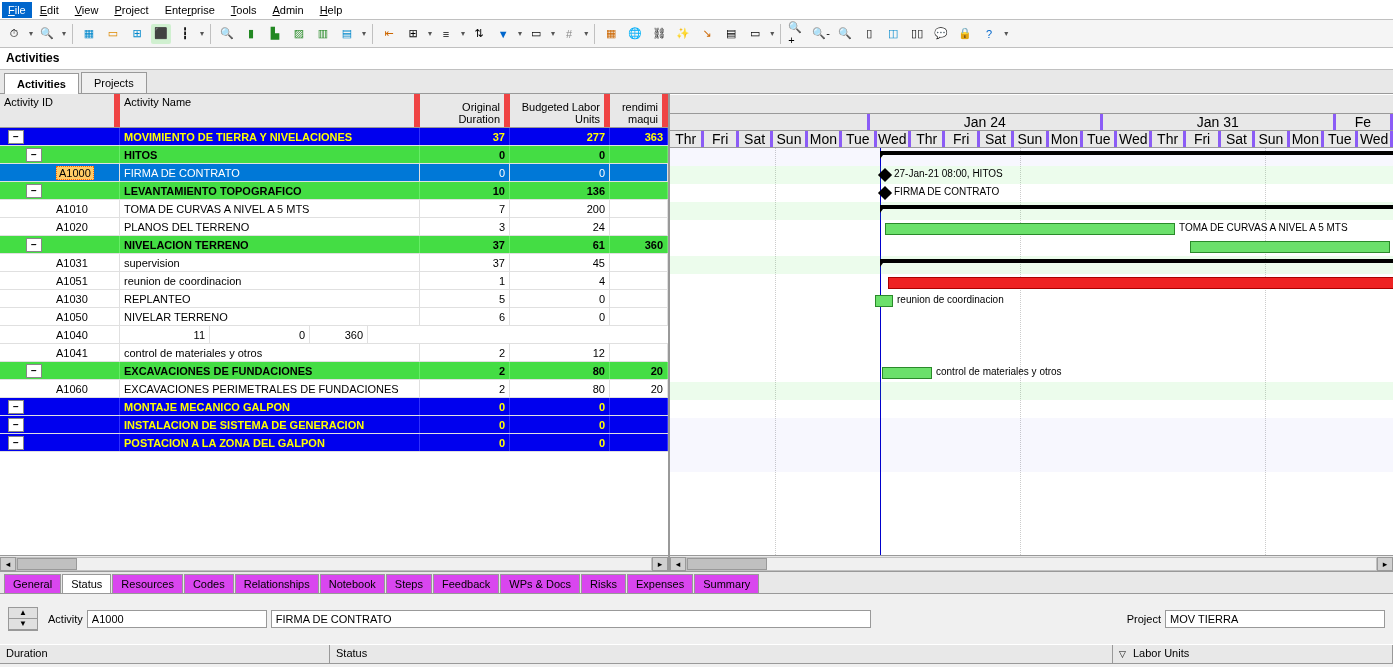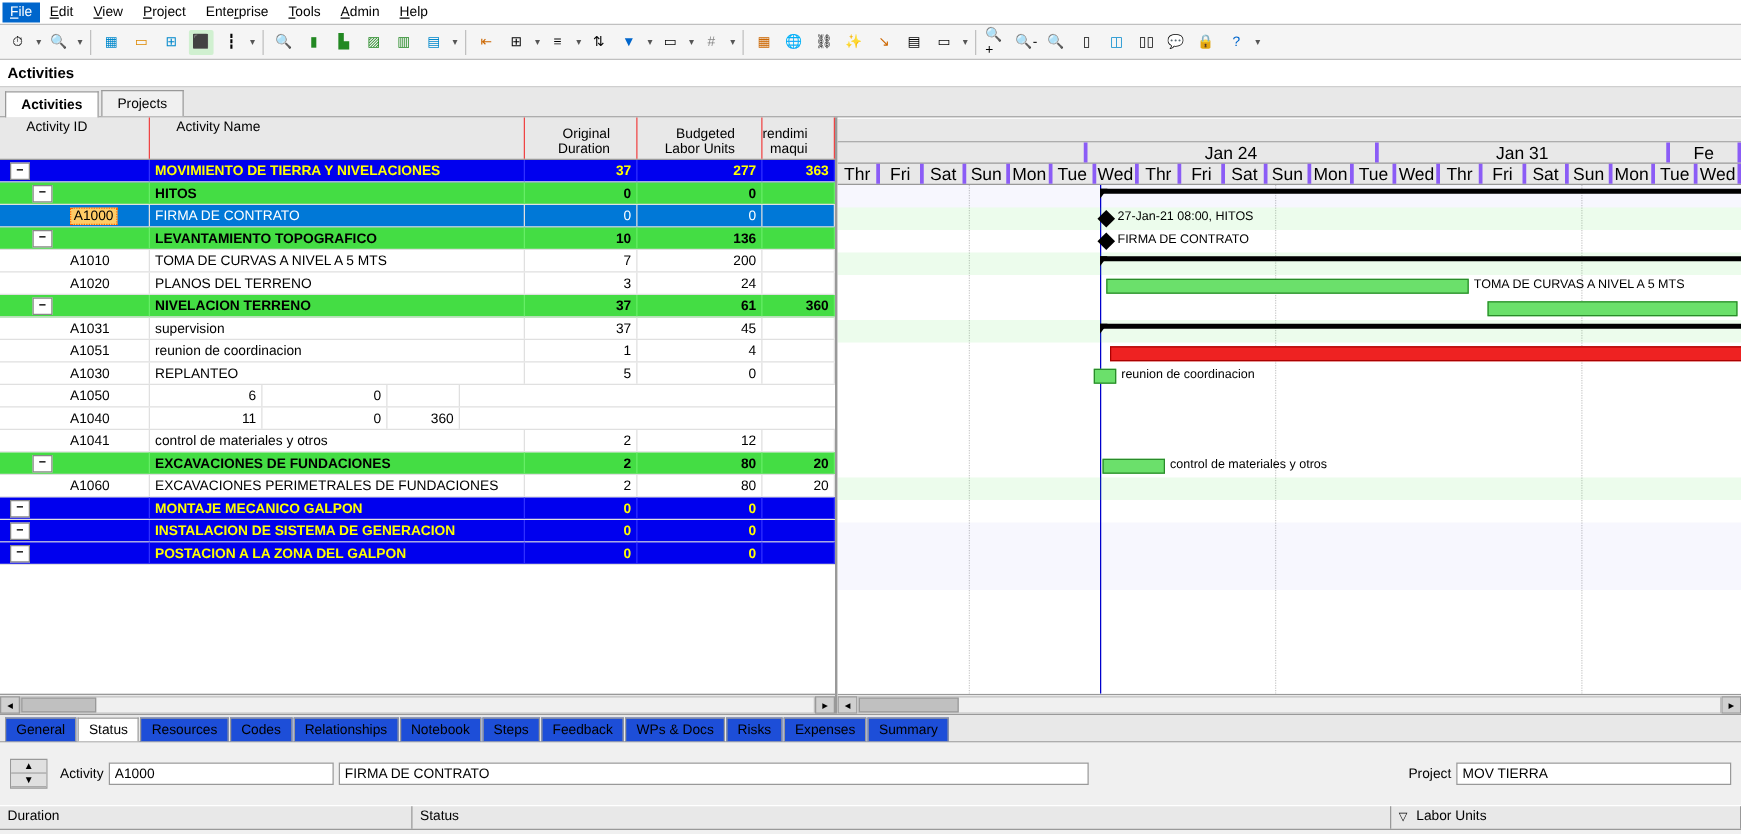--- a/index.html
+++ b/index.html
@@ -24,21 +24,21 @@
 .main-split { display: flex; height: 478px; border-bottom: 1px solid #999; }
 .left-pane { width: 670px; display: flex; flex-direction: column; border-right: 2px solid #999; }
 .right-pane { flex: 1; display: flex; flex-direction: column; overflow: hidden; }
 
 .layout-bar { height: 20px; display: flex; background: #e8e8e8; border-bottom: 1px solid #999; border-top: 1px solid #fff; }
 .layout-left { width: 330px; padding: 3px 4px; border-right: 1px solid #999; }
 .layout-right { flex: 1; padding: 3px 4px; }
 .chev { display: inline-block; font-size: 9px; margin-right: 4px; }
 
 .grid-head { height: 34px; background: #e8e8e8; border-bottom: 1px solid #999; display: flex; }
-.gh-col { border-right: 1px solid #ef4444; padding: 2px 21px; display: flex; align-items: flex-start; font-size: 11px; }
+.gh-col { border-right: 6px solid #ef4444; padding: 2px 4px; display: flex; align-items: flex-start; font-size: 11px; }
 .gh-col.right { justify-content: flex-end; text-align: right; align-items: flex-end; }
 .col-id { width: 120px; }
 .col-name { width: 300px; }
 .col-dur { width: 90px; }
 .col-lab { width: 100px; }
 .col-ren { width: 58px; }
 
 .grid-body { flex: 1; overflow: auto; background: #fff; }
 .row { height: 18px; display: flex; align-items: center; border-bottom: 1px solid #e0e0e0; }
 .row .cell { border-right: 1px solid #e0e0e0; height: 100%; display: flex; align-items: center; padding: 0 4px; font-size: 11px; }
@@ -76,21 +76,21 @@
 .gbar.sum { background: #000; height: 4px; top: 7px; }
 .gbar.sum::before, .gbar.sum::after { content:''; position:absolute; top:0; width:0; height:0; border-top:8px solid #000; }
 .gbar.sum::before { left:0; border-right:6px solid transparent; }
 .gbar.sum::after { right:0; border-left:6px solid transparent; }
 .gbar.task { background: #6be06b; border: 1px solid #2a8a2a; }
 .gbar.crit { background: #ee2222; border: 1px solid #aa0000; }
 .gmile { position: absolute; width: 10px; height: 10px; background: #000; transform: rotate(45deg); top: 4px; }
 .glabel { position: absolute; font-size: 10px; white-space: nowrap; top: 2px; }
 
 .detail-tabs { height: 22px; display: flex; align-items: flex-end; padding: 2px 4px 0; border-bottom: 1px solid #999; background: #e8e8e8; }
-.dtab { padding: 3px 8px; border: 1px solid #999; border-bottom: none; background: #1d4ed8; margin-right: 1px; font-size: 11px; cursor: pointer; }
+.dtab { padding: 3px 8px; border: 1px solid #999; border-bottom: none; background: #d946ef; margin-right: 1px; font-size: 11px; cursor: pointer; }
 .dtab.active { background: #fff; }
 
 .detail-body { height: 50px; background: #f0f0f0; padding: 4px 8px; display: flex; align-items: center; gap: 10px; }
 .spin { width: 30px; height: 24px; display: flex; flex-direction: column; border: 1px solid #999; }
 .spin div { flex: 1; text-align: center; background: #e0e0e0; border-bottom: 1px solid #999; cursor: pointer; font-size: 8px; }
 .dfield { display: flex; align-items: center; gap: 4px; }
 .dfield input { border: 1px solid #999; padding: 2px 4px; font-size: 11px; background: #fff; }
 
 .section-bar { height: 20px; background: #e8e8e8; border-top: 1px solid #fff; border-bottom: 1px solid #999; display: flex; }
 .section-bar > div { border-right: 1px solid #999; padding: 2px 6px; flex: 1; }
@@ -262,20 +262,21 @@
         </div>
         <div class="row">
           <div class="cell col-id"><span class="indent" style="width:52px"></span>A1030</div>
           <div class="cell col-name">REPLANTEO</div>
           <div class="cell col-dur right">5</div>
           <div class="cell col-lab right">0</div>
           <div class="cell col-ren right"></div>
         </div>
         <div class="row">
           <div class="cell col-id"><span class="indent" style="width:52px"></span>A1050</div>
+          <div class="cell col-name">NIVELAR TERRENO</div>
           <div class="cell col-dur right">6</div>
           <div class="cell col-lab right">0</div>
           <div class="cell col-ren right"></div>
         </div>
         <div class="row">
           <div class="cell col-id"><span class="indent" style="width:52px"></span>A1040</div>
           <div class="cell col-dur right">11</div>
           <div class="cell col-lab right">0</div>
           <div class="cell col-ren right">360</div>
         </div>

